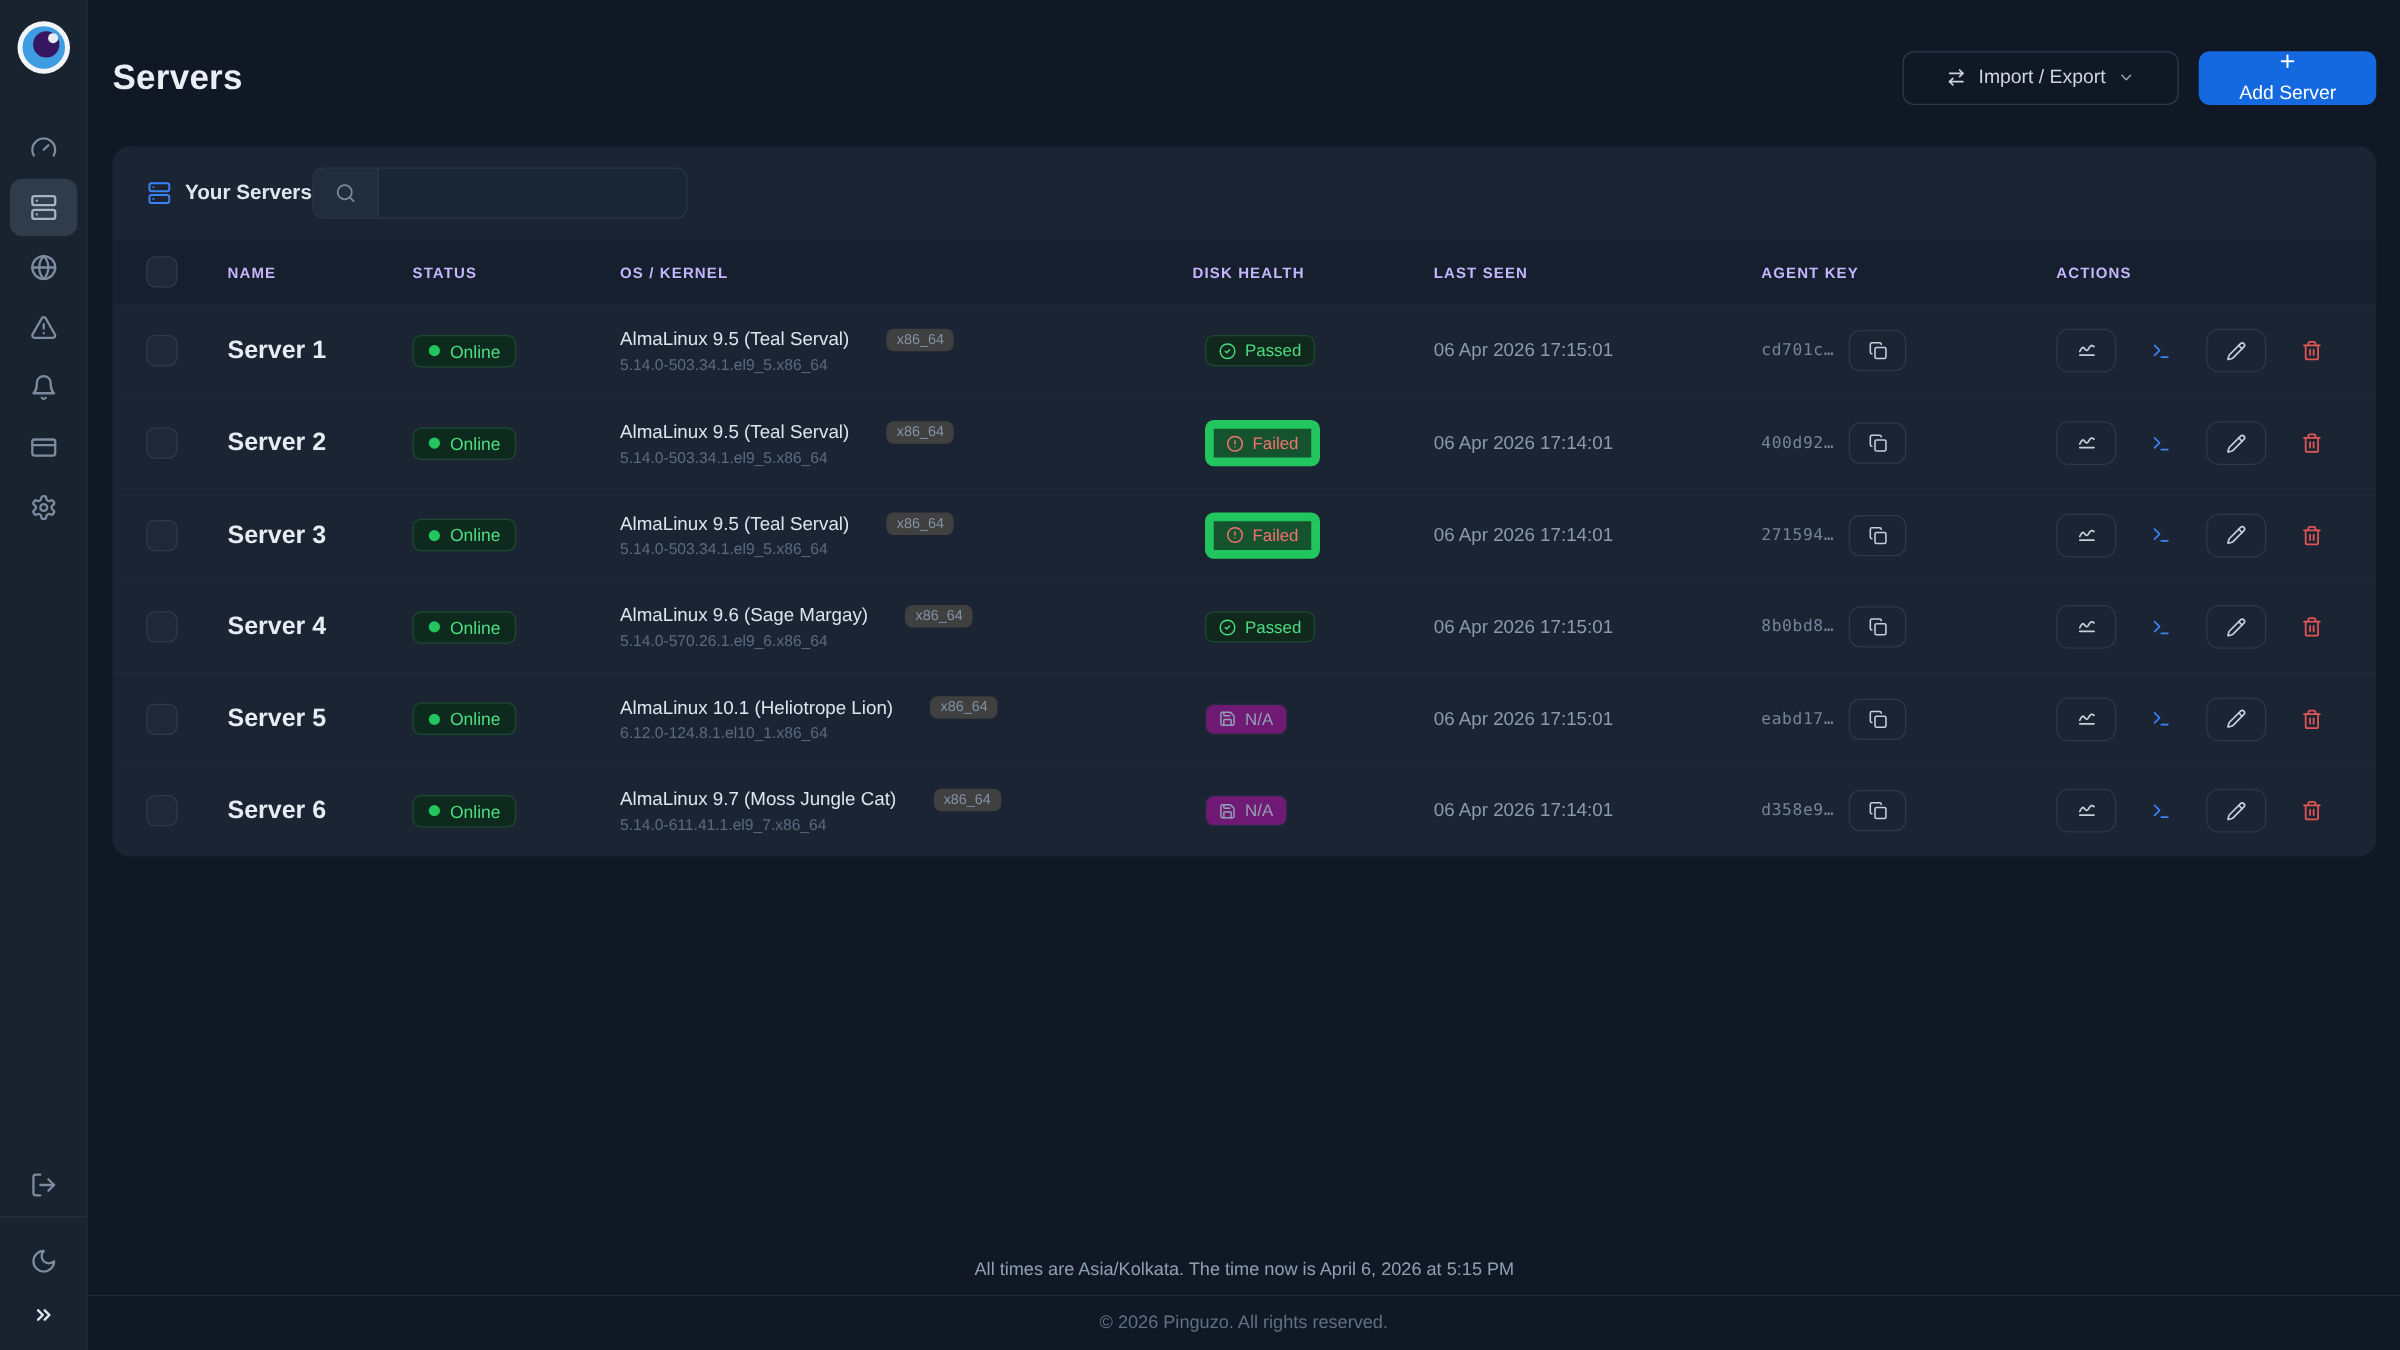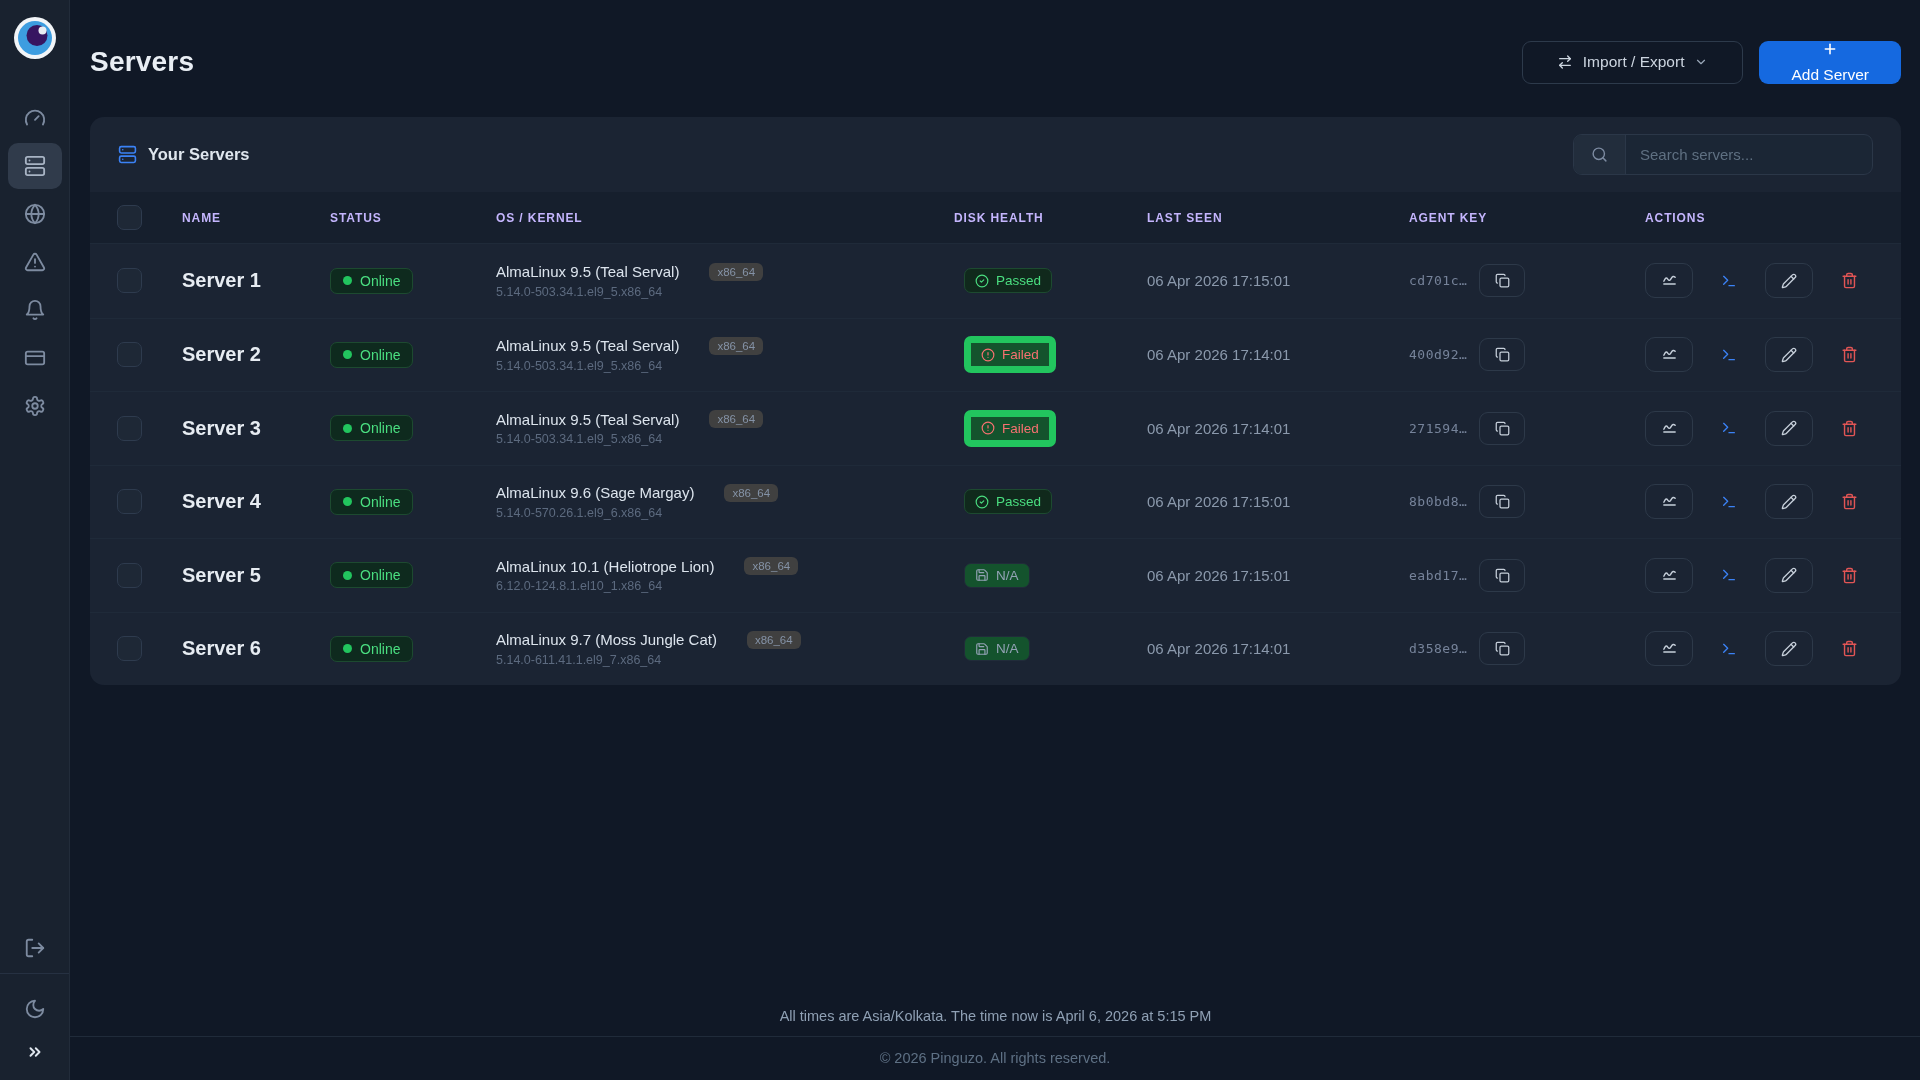--- a/index.html
+++ b/index.html
@@ -42,21 +42,21 @@
   }
   .btn-outline .caret { color:#9aa7b8; }
   .btn-primary {
     height:43px; padding:0 32px; border-radius:9px; border:none;
     background:#1569e0; color:#ffffff; font-family:inherit; font-size:15.5px; font-weight:400;
     display:flex; align-items:center; gap:9px; cursor:pointer;flex-direction:column;
   }
 
   
   .panel { background:#1b2433; border-radius:14px; overflow:hidden; }
-  .panel-head { height:75px; display:flex; align-items:center; justify-content:space-between; padding:0 28px 0 28px; }
+  .panel-head { height:75px; display:flex; align-items:center; padding:0 28px 0 28px; }
   .panel-title { display:flex; align-items:center; gap:11px; font-size:16.5px; font-weight:700; color:#dfe6ee; }
   .panel-title .t-icon { color:#3b82f6; }
   .search {
     width:300px; height:41px; border:1px solid #2b3748; border-radius:9px;
     display:flex; overflow:hidden; background:#1b2635;
   }
   .search-icon-seg {
     width:52px; flex:0 0 52px; background:#222d3c; border-right:1px solid #2b3748;
     display:flex; align-items:center; justify-content:center; color:#7c8aa0;
   }
@@ -77,21 +77,21 @@
   .trow { height:73.5px; }
   .trow + .trow { border-top:1px solid #1f2a39; }
   .sname { font-size:20px; font-weight:700; color:#e7ecf2; }
 
   .badge { display:inline-flex; align-items:center; border-radius:7px; }
   .badge-online { background:#0e2a1e; border:1px solid #1d4a30; color:#4ade80; font-size:14px; padding:4px 12px; gap:8px; }
   .dot { width:9px; height:9px; border-radius:50%; background:#22c55e; display:inline-block; }
   .badge-health { font-size:13.5px; padding:4px 10px; gap:7px;margin-left:10px; }
   .badge-passed { background:#10291c; border:1px solid #1d4a30; color:#4ade80; }
   .badge-failed { background:#14532d; border:7px solid #22c55e; color:#f87171; }
-  .badge-na { background:#14532d; border:1px solid #212c3a; color:#93a2b5; }
+  .badge-na { background:#701a75; border:1px solid #212c3a; color:#93a2b5; }
 
   .os-line { display:flex; align-items:center; gap:10px; }
   .os-name { font-size:15px; color:#dce4ed; }
   .chip { background:#404040; color:#8492a6; font-size:11.5px; padding:3px 8px; border-radius:6px;margin-left:20px; }
   .kernel { margin-top:4px; font-size:12.5px; color:#5c6a7f; }
 
   .date { font-size:15px; color:#8b99ac; }
 
   .cell-key { display:flex; align-items:center; gap:12px; }
   .key { font-family:"DejaVu Sans Mono", monospace; font-size:13px; color:#76839a; letter-spacing:.5px; }
@@ -317,21 +317,20 @@
             <use href="#i-server"></use>
           </svg>
         <span>Your Servers</span>
       </div>
       <div class="search">
         <span class="search-icon-seg">
           <svg class="ic" width="17" height="17">
               <use href="#i-search"></use>
             </svg>
         </span>
-        <input type="text" placeholder="Search servers..." style="">
       </div>
     </div>
 
     <div class="thead grid">
       <div class="cell-check">
           <span class="checkbox"></span>
         </div>
       <div class="th">NAME</div>
       <div class="th">STATUS</div>
       <div class="th">OS / KERNEL</div>

